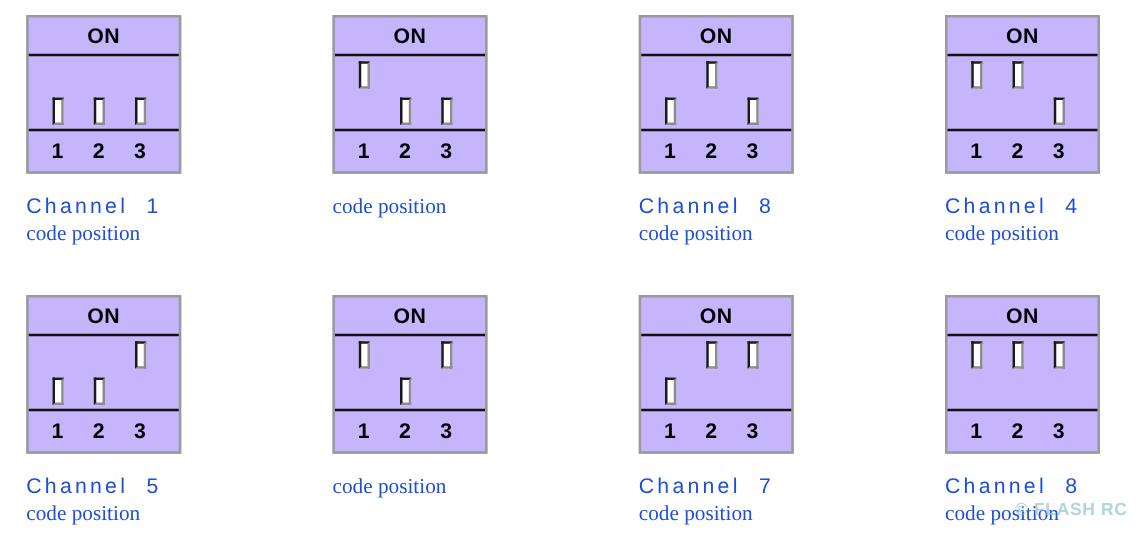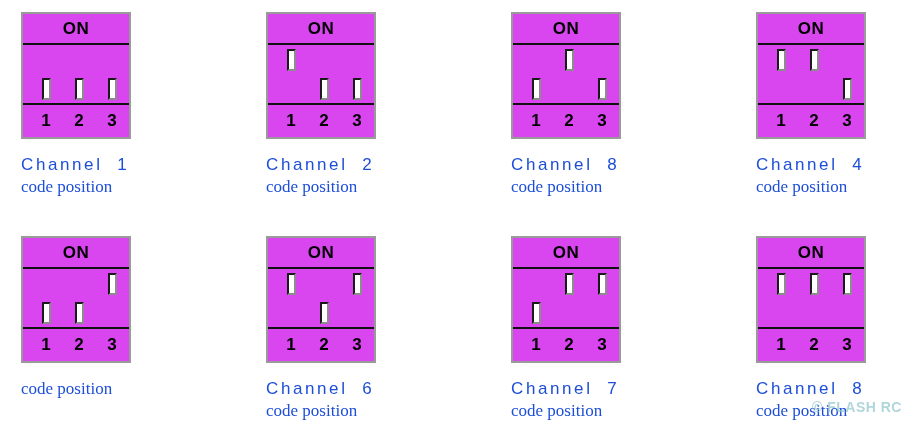--- a/index.html
+++ b/index.html
@@ -22,25 +22,25 @@
   }
 
   .channel-cell {
     position: absolute;
     width: 210px;
   }
 
   
   .dip-switch {
     position: relative;
-    width: 110px;
+    width: 124px;
     height: 127px;
     box-sizing: border-box;
     border: 2px solid #9a9a9a;
-    background: #d946ef;
+    background: #c4b5fd;
   }
 
   .dip-on-band {
     position: relative;
     height: 31px;
     box-sizing: border-box;
     border-bottom: 2px solid #111111;
     display: flex;
     align-items: center;
     justify-content: center;
@@ -166,21 +166,20 @@
           <div class="toggle pos-down slot-2"></div>
           <div class="toggle pos-down slot-3"></div>
         </div>
         <div class="dip-numbers">
           <div class="dip-num slot-1">1</div>
           <div class="dip-num slot-2">2</div>
           <div class="dip-num slot-3">3</div>
         </div>
       </div>
       <div class="caption">
-        <div class="caption-line1">Channel  2</div>
         <div class="caption-line2">code position</div>
       </div>
     </div>
     <div class="channel-cell" style="left: 511px; top: 12px;">
       <div class="dip-switch">
         <div class="dip-on-band">
           <span class="dip-on-label">ON</span>
         </div>
         <div class="dip-track">
           <div class="toggle pos-down slot-1"></div>
@@ -229,41 +228,41 @@
           <div class="toggle pos-down slot-2"></div>
           <div class="toggle pos-up slot-3"></div>
         </div>
         <div class="dip-numbers">
           <div class="dip-num slot-1">1</div>
           <div class="dip-num slot-2">2</div>
           <div class="dip-num slot-3">3</div>
         </div>
       </div>
       <div class="caption">
+        <div class="caption-line1">Channel  5</div>
         <div class="caption-line2">code position</div>
       </div>
     </div>
     <div class="channel-cell" style="left: 266px; top: 236px;">
       <div class="dip-switch">
         <div class="dip-on-band">
           <span class="dip-on-label">ON</span>
         </div>
         <div class="dip-track">
           <div class="toggle pos-up slot-1"></div>
           <div class="toggle pos-down slot-2"></div>
           <div class="toggle pos-up slot-3"></div>
         </div>
         <div class="dip-numbers">
           <div class="dip-num slot-1">1</div>
           <div class="dip-num slot-2">2</div>
           <div class="dip-num slot-3">3</div>
         </div>
       </div>
       <div class="caption">
-        <div class="caption-line1">Channel  6</div>
         <div class="caption-line2">code position</div>
       </div>
     </div>
     <div class="channel-cell" style="left: 511px; top: 236px;">
       <div class="dip-switch">
         <div class="dip-on-band">
           <span class="dip-on-label">ON</span>
         </div>
         <div class="dip-track">
           <div class="toggle pos-down slot-1"></div>

